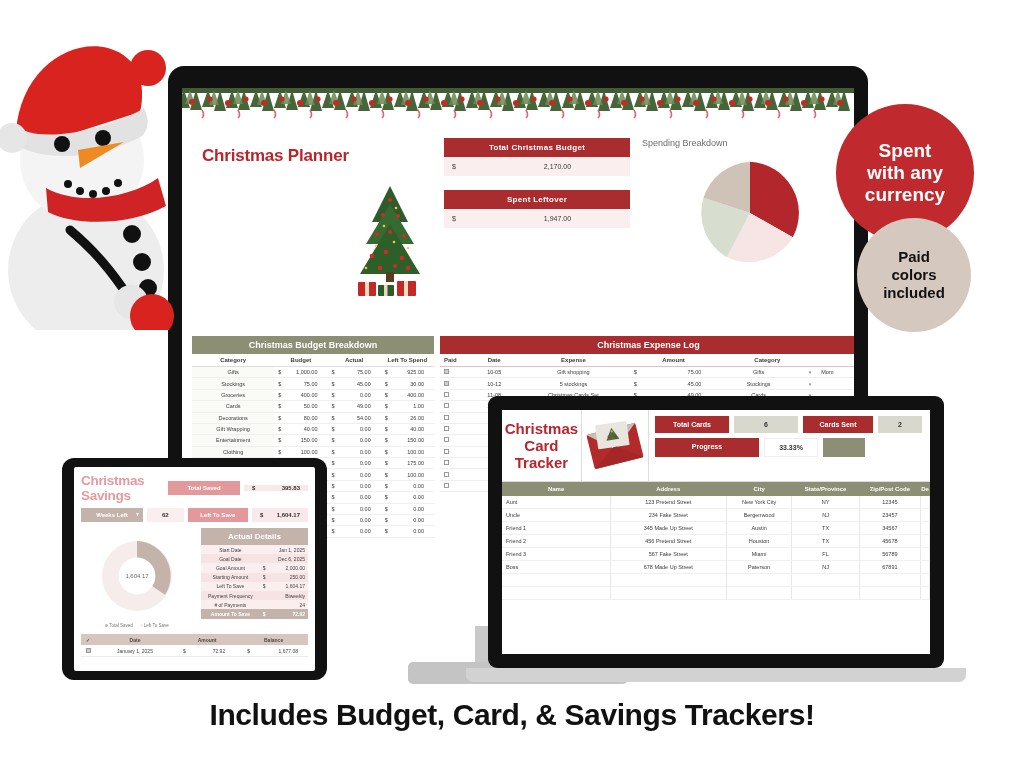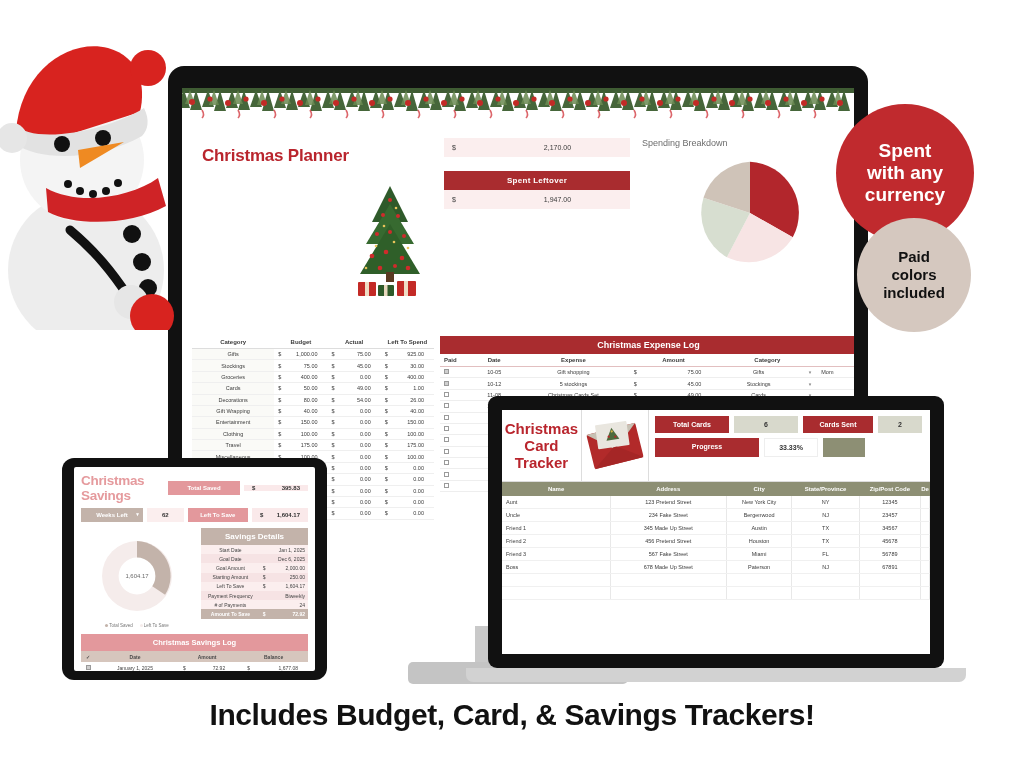--- a/index.html
+++ b/index.html
@@ -396,20 +396,21 @@
           <rect x="15" y="100" width="4" height="14" fill="#efdcc4"></rect>
           <rect x="28" y="103" width="16" height="11" rx="1" fill="#2f5a2a"></rect>
           <rect x="34" y="103" width="3.5" height="11" fill="#e8d8bd"></rect>
           <rect x="47" y="99" width="19" height="15" rx="1" fill="#c32a26"></rect>
           <rect x="54" y="99" width="4" height="15" fill="#efdcc4"></rect>
         </svg>
       </div>
 
       <div class="right-col">
         <div>
+          <div class="hdr-red">Total Christmas Budget</div>
           <div class="val-pink" style="display:flex;">
             <span style="width:22%;text-align:left;padding-left:8px;">$</span>
             <span style="flex:1;text-align:center;">2,170.00</span>
           </div>
         </div>
         <div style="height:7px"></div>
         <div style="height:7px"></div>
         <div>
           <div class="hdr-red">Spent Leftover</div>
           <div class="val-pink" style="display:flex;">
@@ -424,20 +425,21 @@
         <svg viewBox="0 0 120 120" width="118" height="118" style="display:block;margin:6px auto 0 auto;">
           <path d="M60 60 L60 8 A52 52 0 0 1 103.5 84.6 Z" fill="#b2262c"></path>
           <path d="M60 60 L103.5 84.6 A52 52 0 0 1 36.5 105 Z" fill="#f7e4e4"></path>
           <path d="M60 60 L36.5 105 A52 52 0 0 1 12.7 44.6 Z" fill="#d7ded0"></path>
           <path d="M60 60 L12.7 44.6 A52 52 0 0 1 60 8 Z" fill="#cfc3b8"></path>
         </svg>
 
       </div>
 
       <div class="budget-tbl">
+        <div class="tbl-title-olive">Christmas Budget Breakdown</div>
         <table>
           <thead>
               <tr>
             <th colspan="1">Category</th>
             <th colspan="2">Budget</th>
             <th colspan="2">Actual</th>
             <th colspan="2">Left To Spend</th>
           </tr>
             </thead>
           <tbody id="budget-body">
@@ -869,21 +871,21 @@
           <circle cx="50" cy="50" r="20" fill="#fff"></circle>
           <text x="50" y="52" text-anchor="middle" font-size="6.5" fill="#6a6a6a" font-family="Liberation Sans" id="donut-center">1,604.17</text>
         </svg>
         <div style="display:flex;gap:7px;justify-content:center;font-size:4.5px;color:#777;margin-top:1px;">
           <span><span class="dot" style="background:#c3b3aa;width:3px;height:3px;margin-right:1px;"></span><span>Total Saved</span></span>
           <span><span class="dot" style="background:#f5eceb;width:3px;height:3px;margin-right:1px;"></span><span>Left To Save</span></span>
         </div>
       </div>
 
       <div style="flex:1">
-        <div class="sd-title">Savings Details</div>
+        <div class="sd-title">Actual Details</div>
         <table class="sd-tbl">
             <tbody id="savings-details-body">
               <tr>
                 <td class="sd-l">Start Date</td>
                 <td class="sd-cur"></td>
                 <td class="sd-v">Jan 1, 2025</td>
               </tr>
               <tr class="alt">
                 <td class="sd-l">Goal Date</td>
                 <td class="sd-cur"></td>
@@ -918,21 +920,20 @@
                 <td class="sd-l">Amount To Save</td>
                 <td class="sd-cur">$</td>
                 <td class="sd-v">72.92</td>
               </tr>
             </tbody>
           </table>
       </div>
     </div>
 
     <div style="margin-top:6px;">
-      <div class="log-title">Christmas Savings Log</div>
       <table class="log-tbl">
         <thead>
             <tr>
           <th style="width:14px">✓</th>
           <th style="width:80px">Date</th>
           <th colspan="2">Amount</th>
           <th colspan="2">Balance</th>
         </tr>
           </thead>
         <tbody id="savings-log-body">

